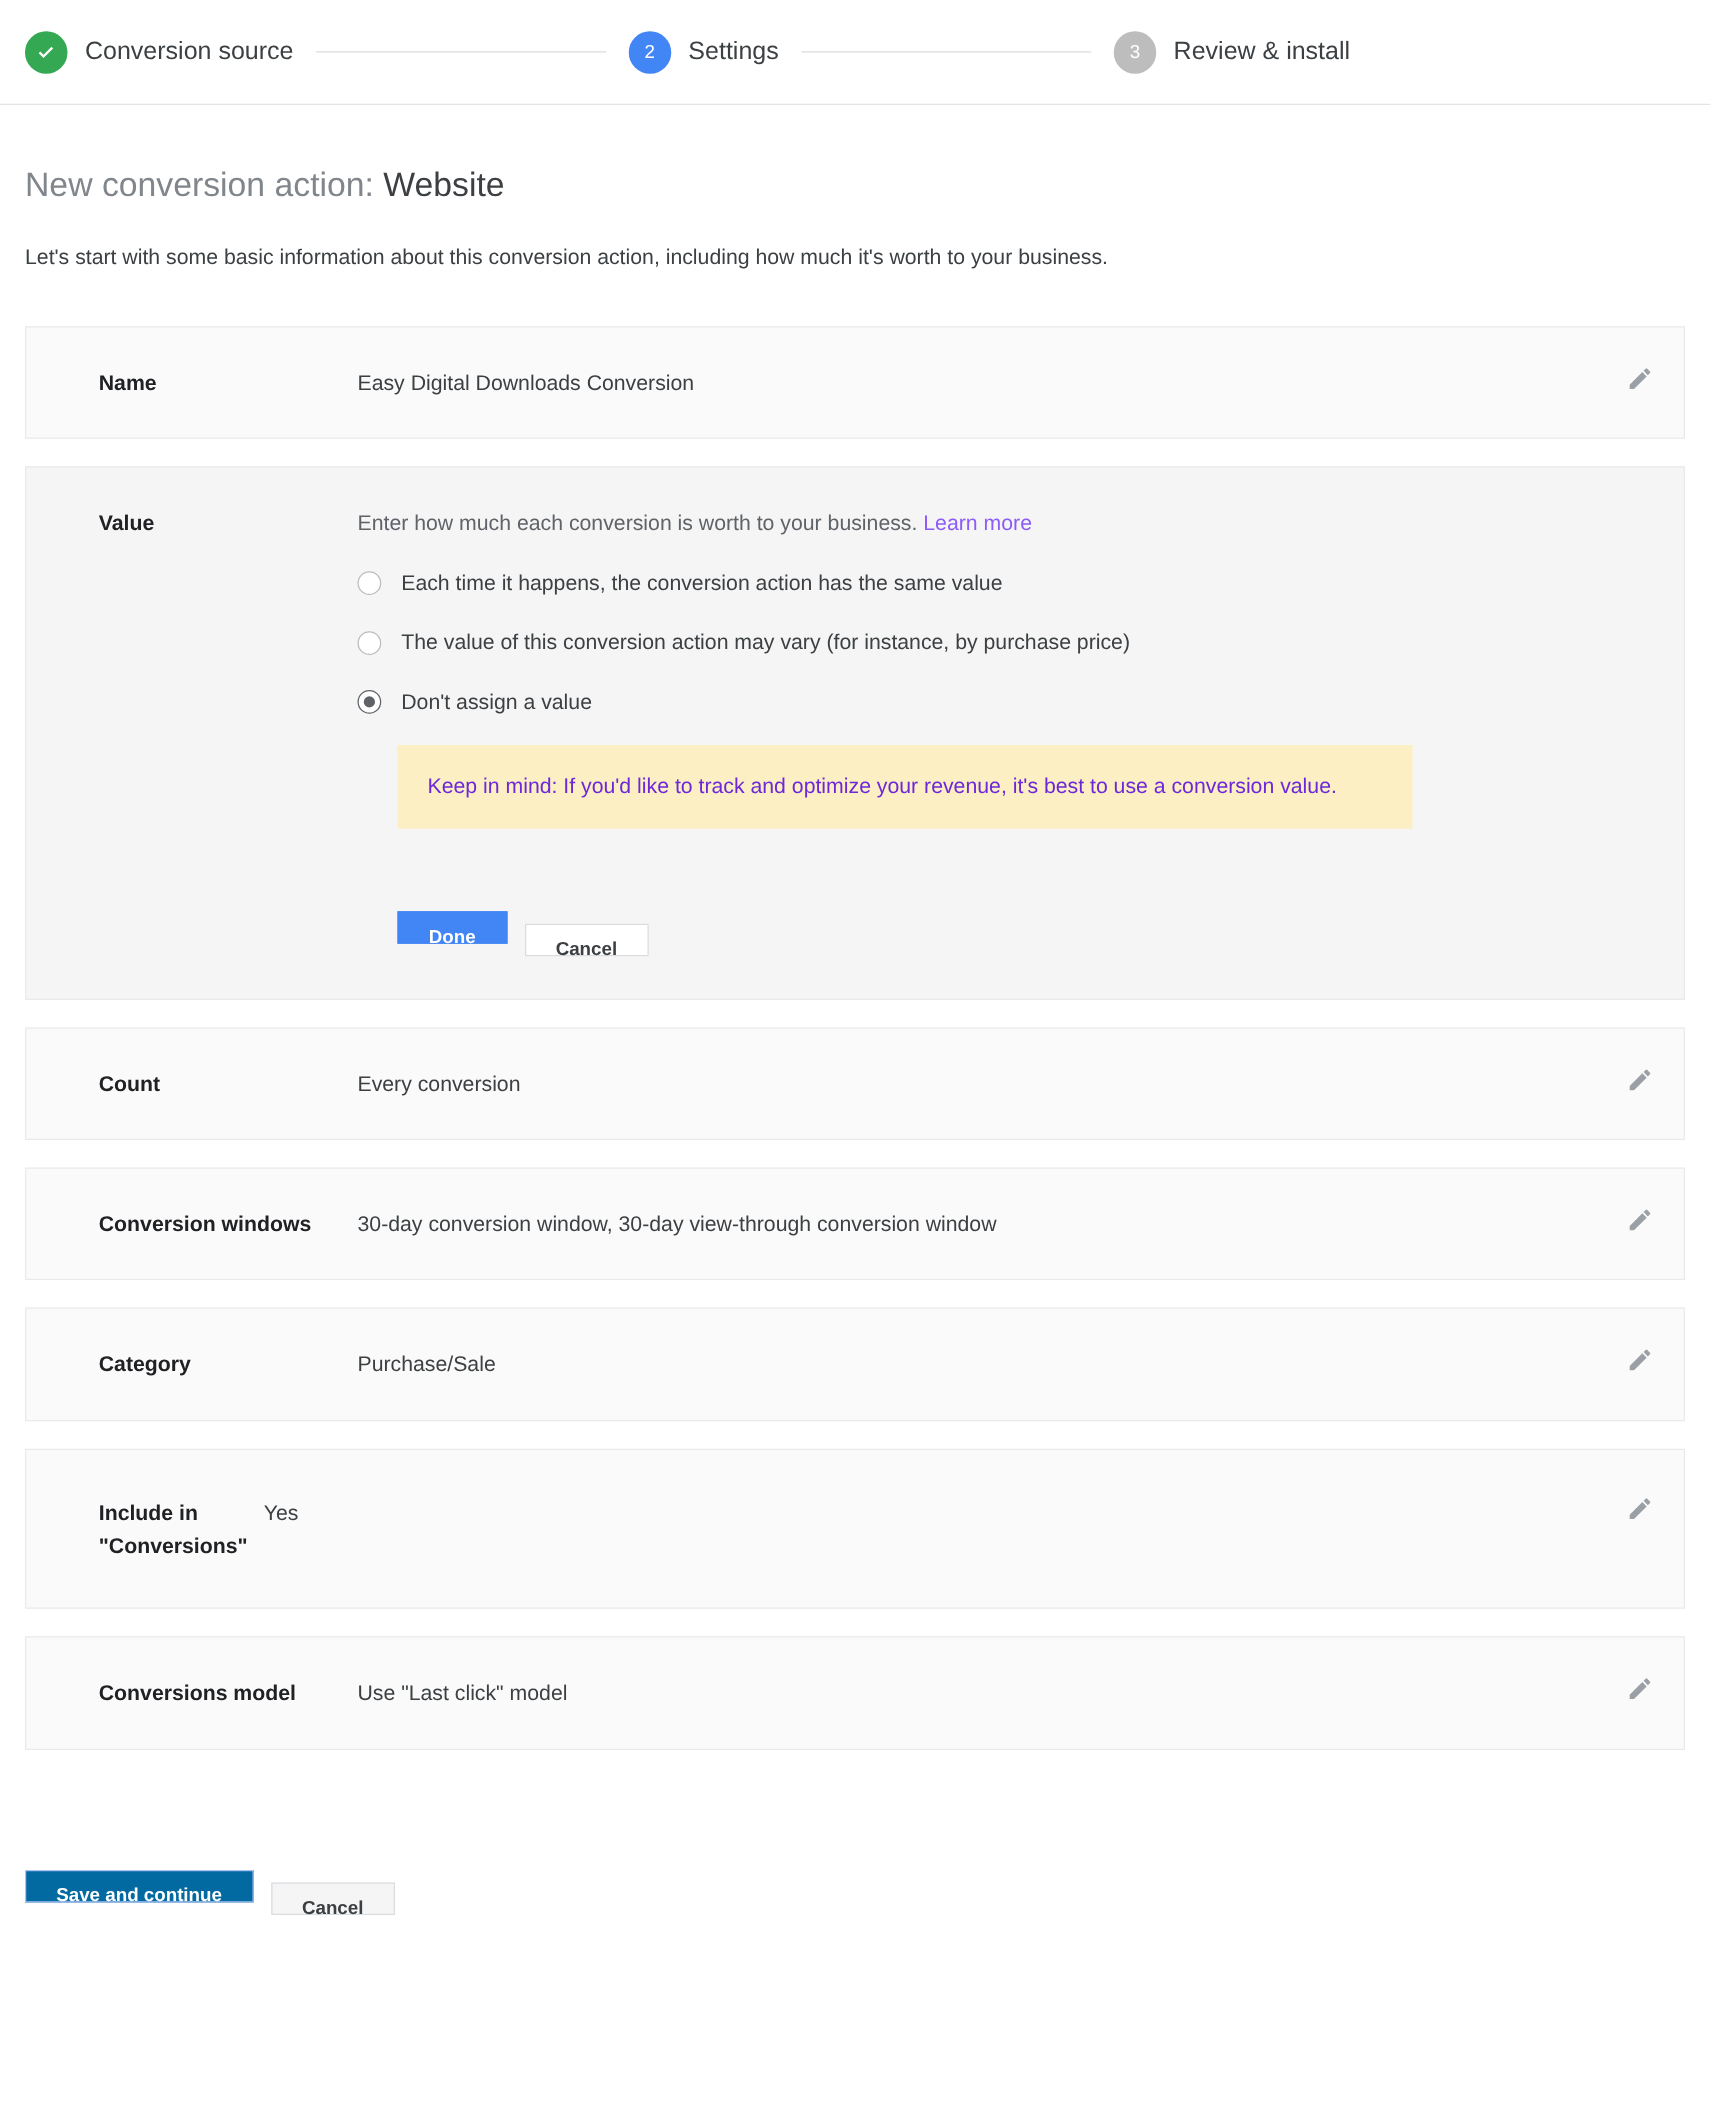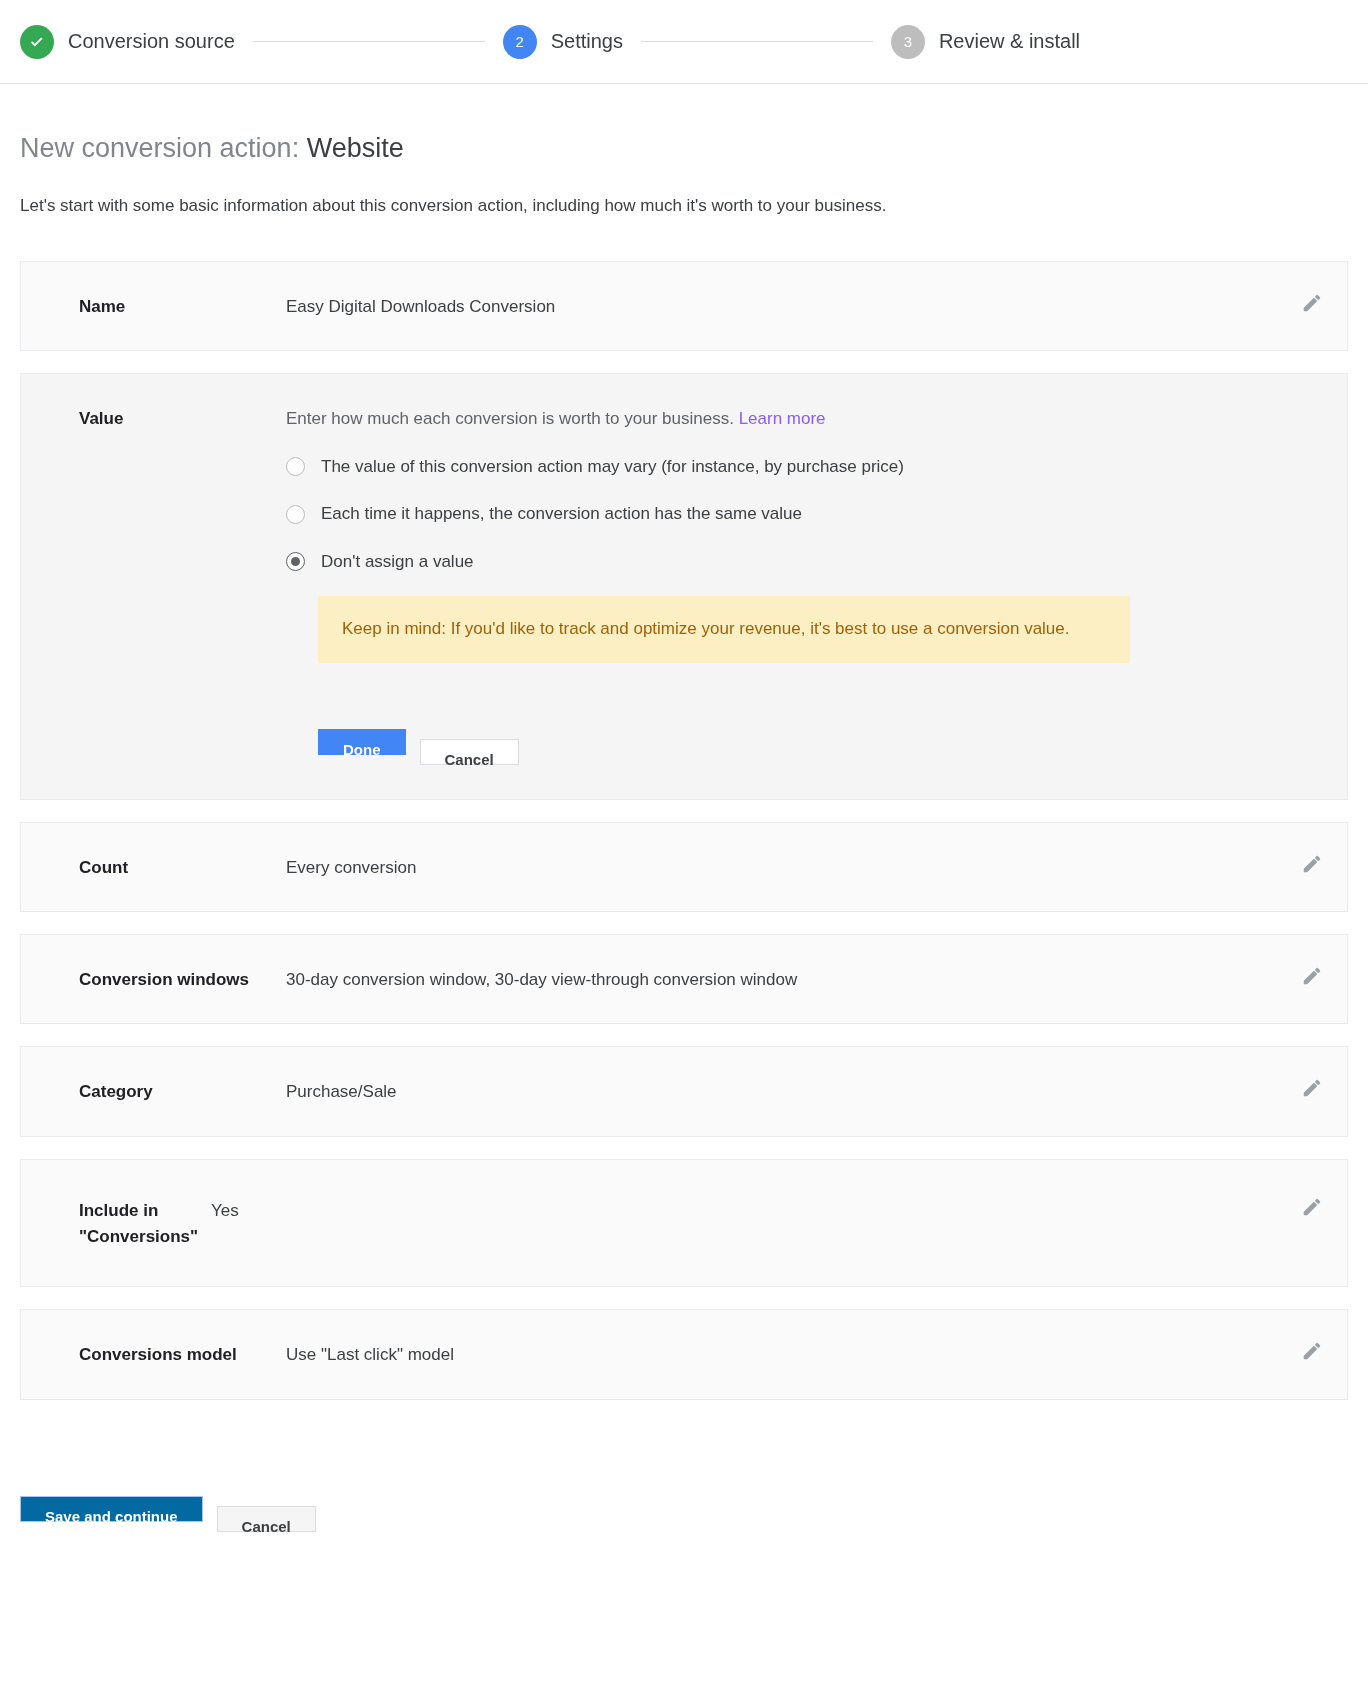--- a/index.html
+++ b/index.html
@@ -155,21 +155,21 @@
     background: #5f6368;
   }
   .radio-label { font-size: 17px; color: #3c4043; }
 
   .callout {
     background: #fcefc3;
     padding: 20px 24px;
     margin: 8px 0 0 32px;
     max-width: 812px;
     font-size: 17px;
-    color: #a16207;
+    color: #6d28d9;
     line-height: 1.55;
   }
 
   .btn-row {
     display: flex;
     align-items: center;
     margin: 56px 0 0 32px;
   }
   .btn {
     font-family: "Liberation Sans", sans-serif;
@@ -256,26 +256,26 @@
     </div>
 
     <div class="card expanded">
       <div class="card-label">Value</div>
       <div class="card-body">
 
         <div class="value-intro"><span>Enter how much each conversion is worth to your business.</span> <a class="link">Learn more</a></div>
 
         <div class="radio-row">
           <span class="radio"></span>
-          <span class="radio-label">The value of this conversion action may vary (for instance, by purchase price)</span>
+          <span class="radio-label">Each time it happens, the conversion action has the same value</span>
         </div>
 
         <div class="radio-row">
           <span class="radio"></span>
-          <span class="radio-label">Each time it happens, the conversion action has the same value</span>
+          <span class="radio-label">The value of this conversion action may vary (for instance, by purchase price)</span>
         </div>
 
         <div class="radio-row">
           <span class="radio selected"></span>
           <span class="radio-label">Don't assign a value</span>
         </div>
 
         <div class="callout">Keep in mind: If you'd like to track and optimize your revenue, it's best to use a conversion value.</div>
 
         <div class="btn-row">

